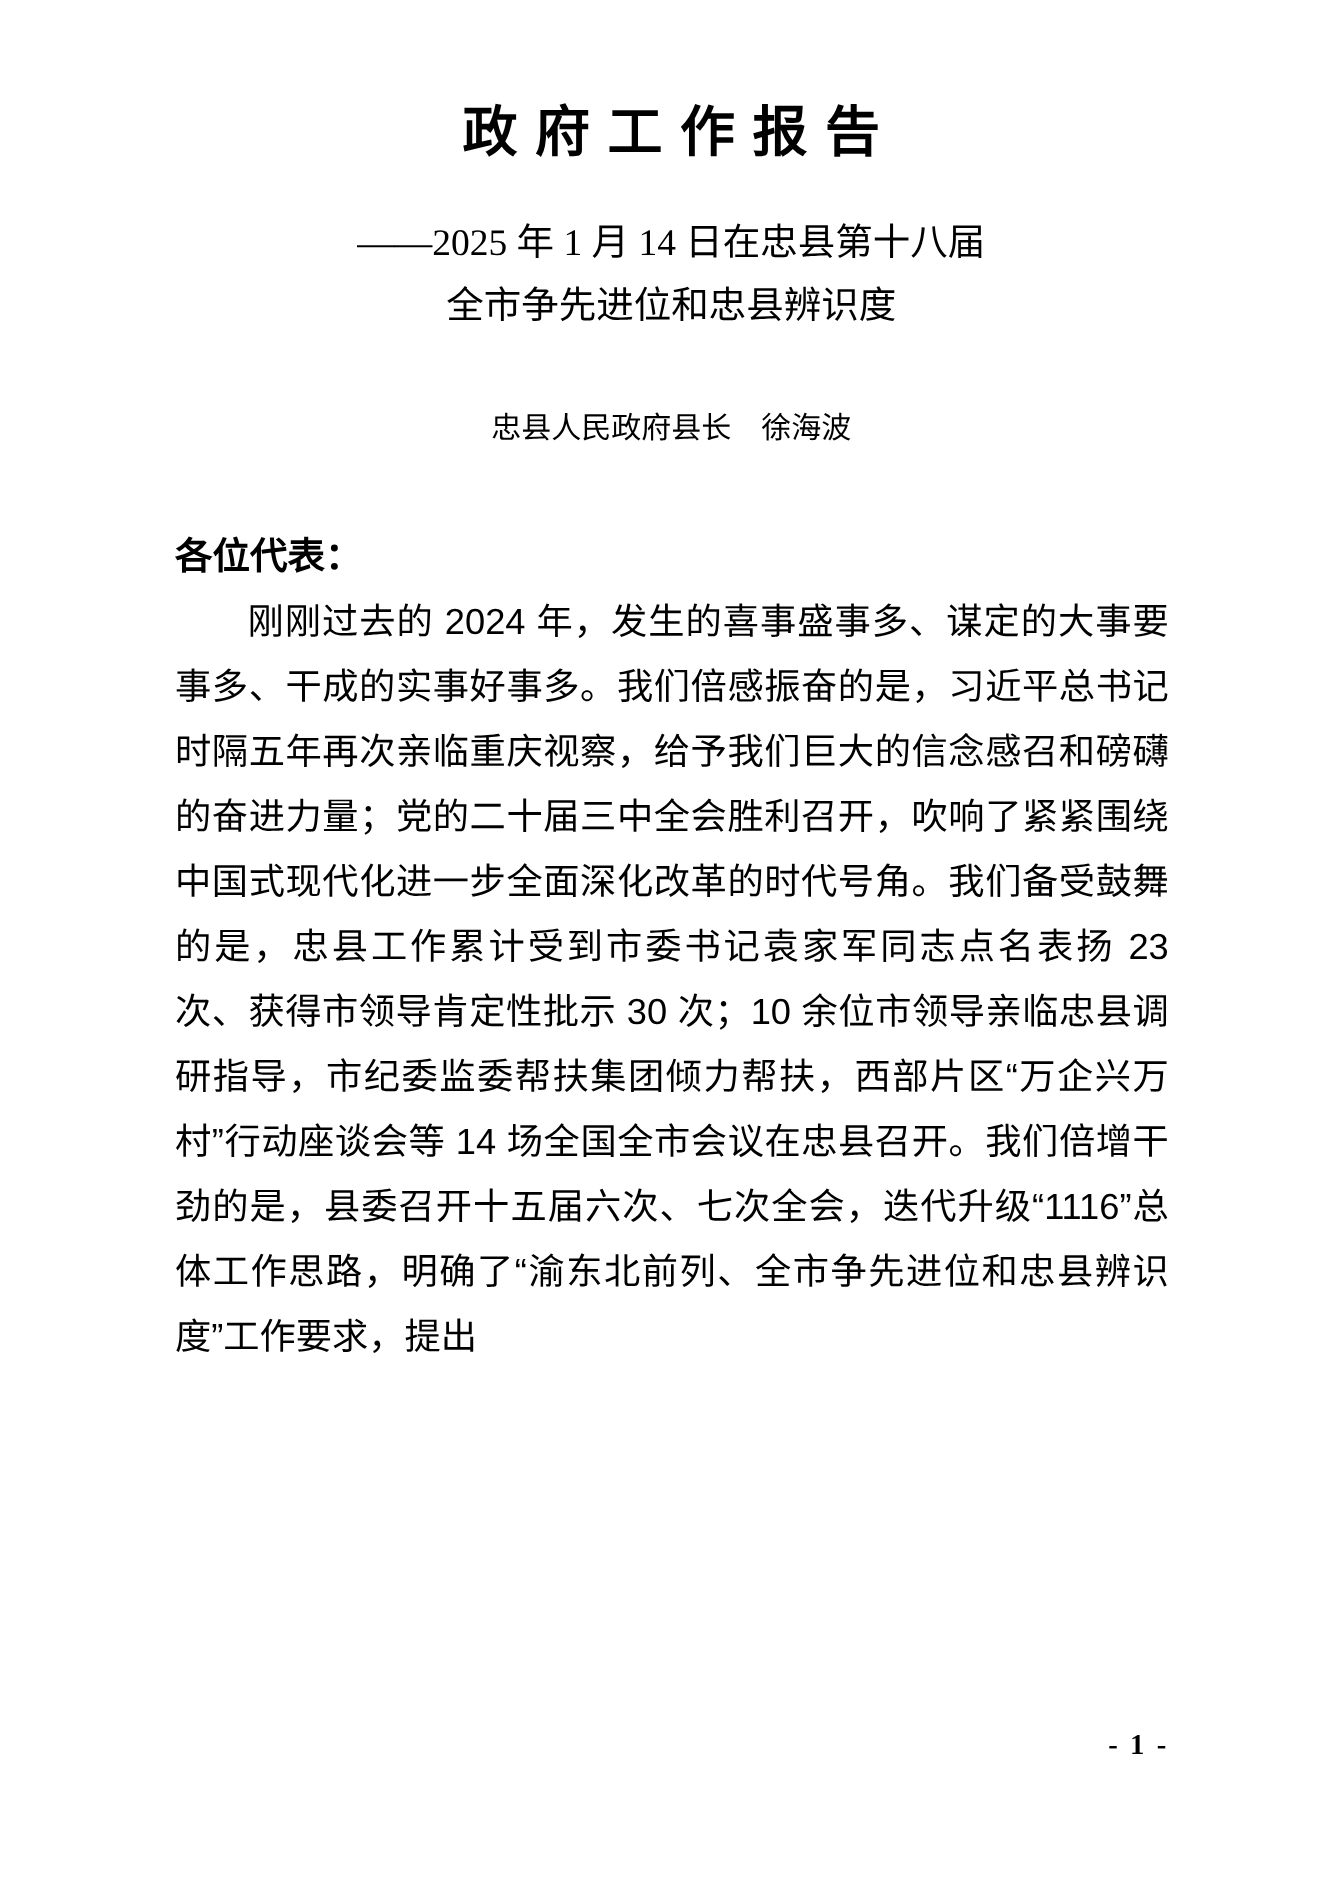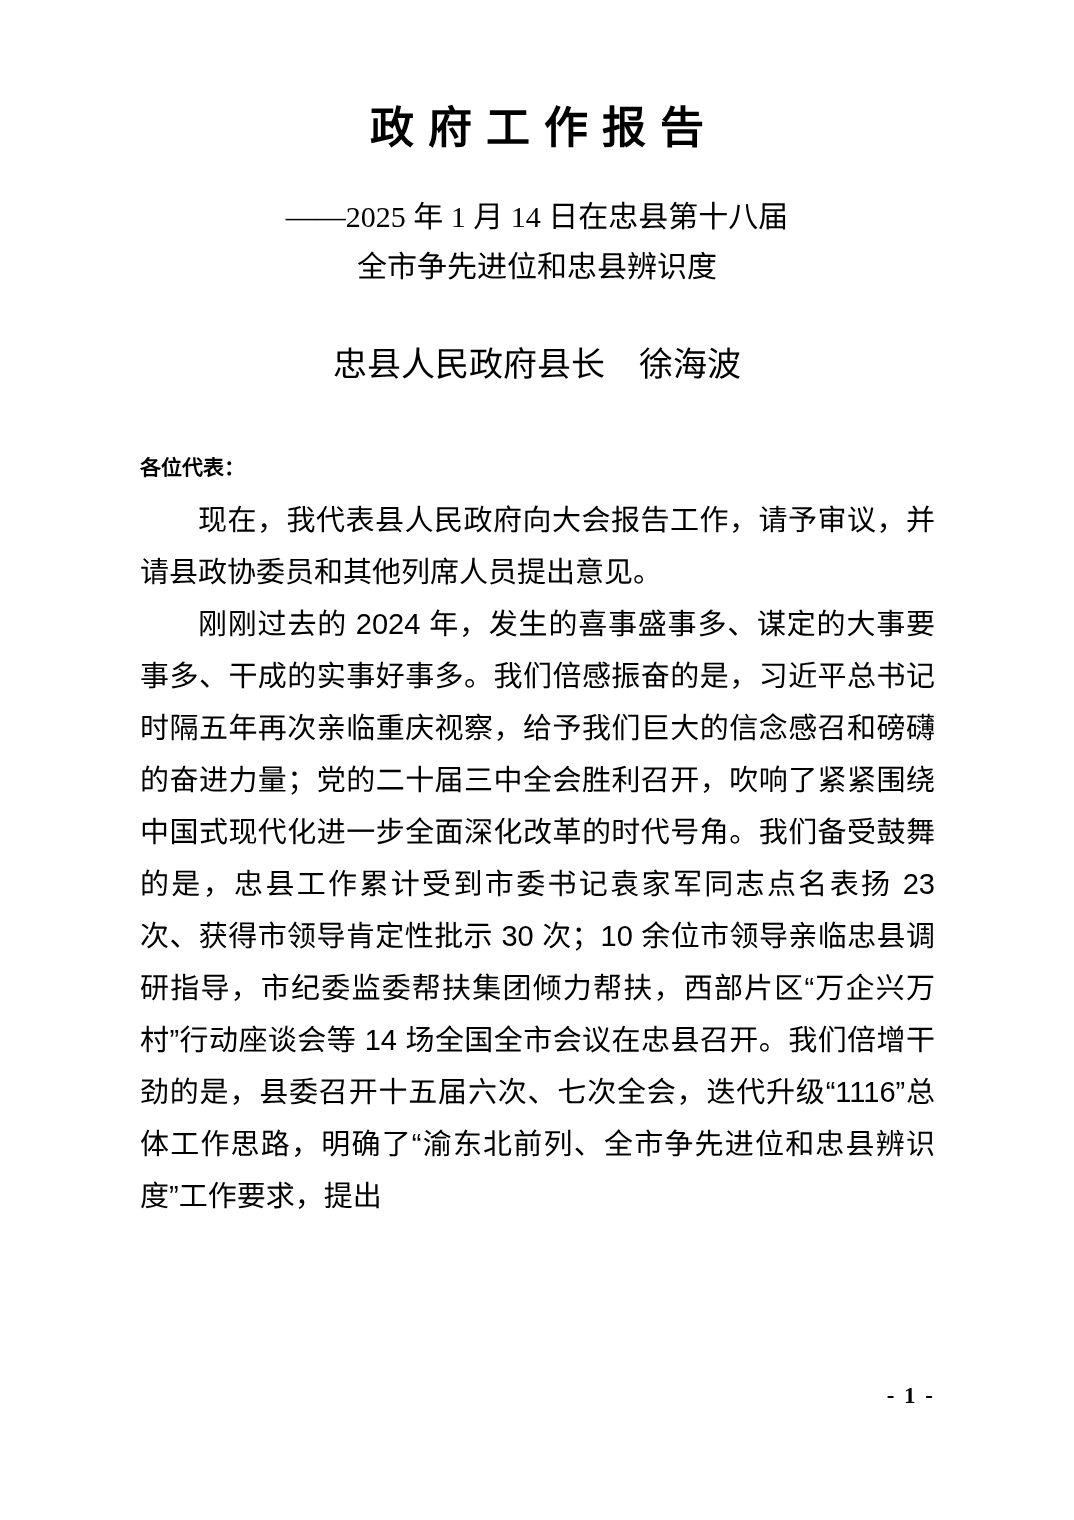--- a/index.html
+++ b/index.html
@@ -13,58 +13,58 @@
   .page {
     position: relative;
     width: 1074px;
     height: 1520px;
     background: #ffffff;
     overflow: hidden;
   }
 
   
   .doc-title {
-    margin-top: 106px;
+    margin-top: 84px;
     text-align: center;
     font-size: 44px;
     line-height: 46px;
     font-weight: bold;
     letter-spacing: 14px;
     padding-left: 14px; 
     font-family: "Liberation Serif", "DejaVu Serif", serif;
   }
 
   .subtitle-block {
     margin-top: 40px;
     text-align: center;
     font-size: 30px;
     line-height: 50px;
     font-family: "Liberation Serif", "DejaVu Serif", serif;
   }
 
   .author-line {
     margin-top: 56px;
     text-align: center;
-    font-size: 34px;
+    font-size: 24px;
     line-height: 34px;
     font-family: "Liberation Serif", "DejaVu Serif", serif;
   }
 
   
   .body-block {
     margin: 60px 139px 0 140px; 
     font-size: 29px;
     line-height: 52px;
     text-align: justify;
   }
 
   .salutation {
     font-weight: bold;
     font-family: "Liberation Sans", "DejaVu Sans", sans-serif;
-    font-size: 21px;
+    font-size: 30px;
   }
 
   .body-para {
     text-indent: 2em;
   }
 
   .section-heading {
     text-indent: 2em;
     font-weight: bold;
     font-family: "Liberation Sans", "DejaVu Sans", sans-serif;
@@ -100,21 +100,20 @@
     <div>——2025 年 1 月 14 日在忠县第十八届</div>
     <div>全市争先进位和忠县辨识度</div>
   </div>
 
   <div class="author-line">忠县人民政府县长　徐海波</div>
 
   <div class="body-block">
 
     <p class="salutation">各位代表：</p>
 
-    <p class="body-para">现在，我代表县人民政府向大会报告工作，请予审议，并请县政协委员和其他列席人员提出意见。</p>
 
 
     <p class="body-para"><span class="run">刚刚过去的 2024 年，发生的喜事盛事多、谋定的大事要事多、干成的实事好事多。</span><span class="run bold">我们倍感振奋的是，</span><span class="run">习近平总书记时隔五年再次亲临重庆视察，给予我们巨大的信念感召和磅礴的奋进力量；党的二十届三中全会胜利召开，吹响了紧紧围绕中国式现代化进一步全面深化改革的时代号角。</span><span class="run bold">我们备受鼓舞的是，</span><span class="run">忠县工作累计受到市委书记袁家军同志点名表扬 23 次、获得市领导肯定性批示 30 次；10 余位市领导亲临忠县调研指导，市纪委监委帮扶集团倾力帮扶，西部片区“万企兴万村”行动座谈会等 14 场全国全市会议在忠县召开。</span><span class="run bold">我们倍增干劲的是，</span><span class="run">县委召开十五届六次、七次全会，迭代升级“1116”总体工作思路，明确了“渝东北前列、全市争先进位和忠县辨识度”工作要求，提出</span></p>
 
   </div>
 
   <div class="page-number">- 1 -</div>
 
 </div>
 

